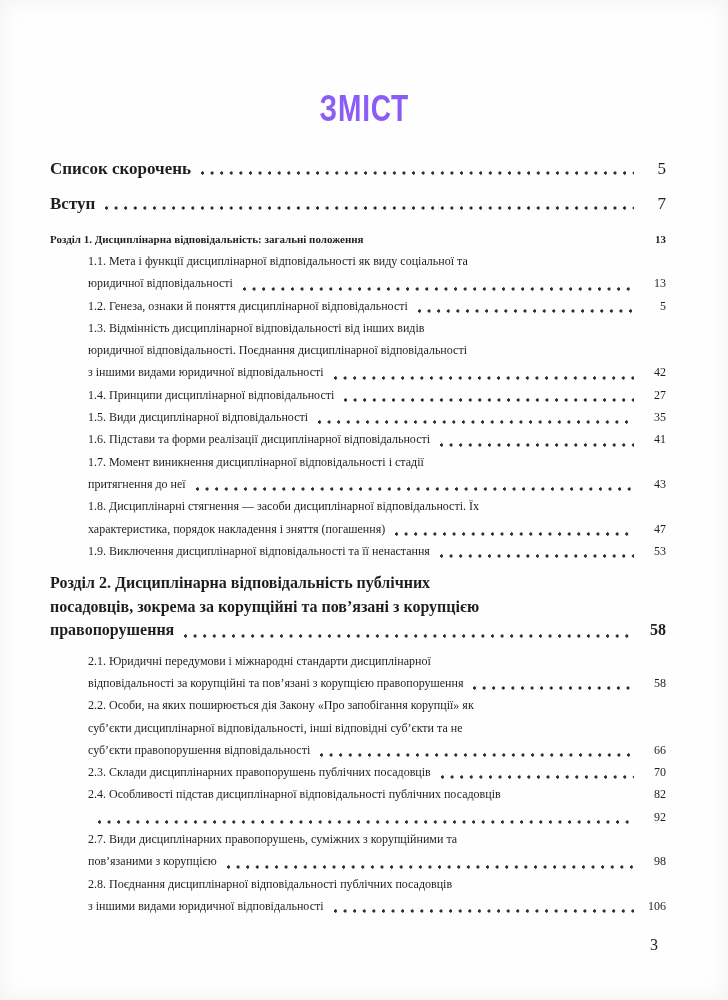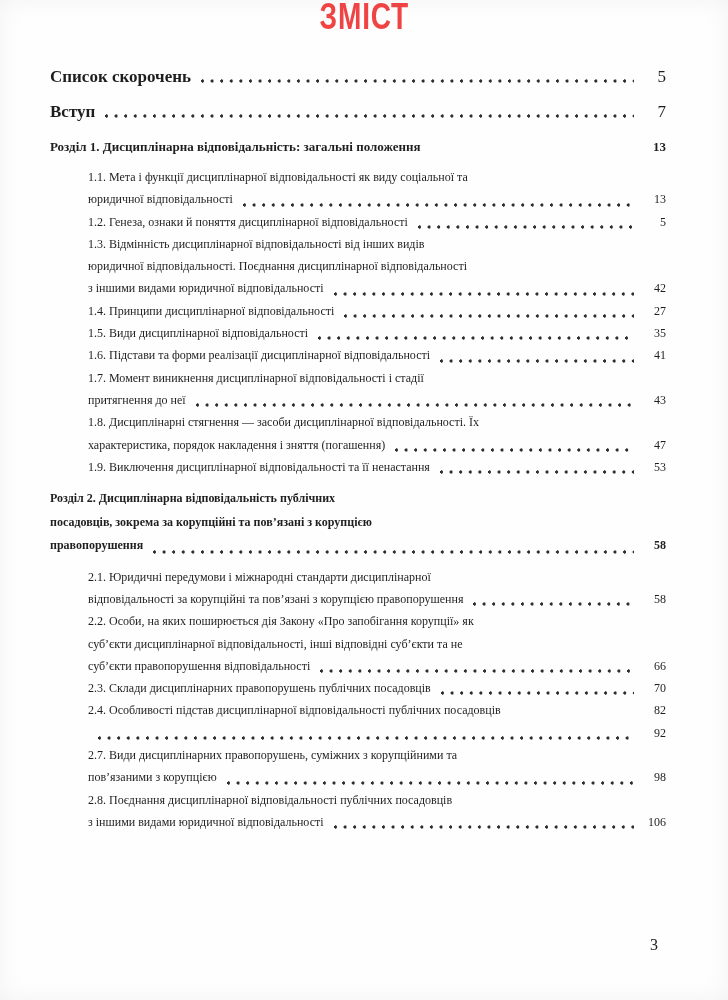--- a/index.html
+++ b/index.html
@@ -8,37 +8,38 @@
     width:728px; height:1000px;
     background:#fefefe;
     box-sizing:border-box;
     overflow:hidden;
     font-family:"Liberation Serif","DejaVu Serif",serif;
     color:#1e1e1e;
     box-shadow: inset 0 0 24px rgba(0,0,0,0.05);
   }
   .title {
     margin:0;
+    padding-top:92px;
     text-align:center;
     font-family:"Liberation Sans","DejaVu Sans",sans-serif;
     font-weight:700;
     font-size:36px;
     line-height:34px;
-    color:#ef4444;
+    color:#8b5cf6;
   }
   .title .condense {
     display:inline-block;
     transform:scaleX(0.78);
     letter-spacing:1px;
   }
   .entries { margin:32px 62px 0 50px; }
   .entry { margin:0; }
   .entry.top      { font-weight:700; font-size:17px; line-height:21px; margin-bottom:14px; }
-  .entry.chapter1 { font-weight:700; font-size:13px; line-height:22px; margin-bottom:8px; }
-  .entry.chapter2 { font-weight:700; font-size:12px; line-height:23.5px; margin:9px 0 8px 0; }
+  .entry.chapter1 { font-weight:700; font-size:11px; line-height:22px; margin-bottom:0; }
+  .entry.chapter2 { font-weight:700; font-size:16px; line-height:23.5px; margin:9px 0 8px 0; }
   .entry.sub      { font-weight:400; font-size:12px; line-height:22.3px; padding-left:38px; }
   .line { white-space:nowrap; }
   .row { display:flex; align-items:baseline; }
   .txt { white-space:nowrap; }
   .dots {
     flex:1 1 auto;
     min-width:12px;
     align-self:flex-end;
     height:4px;
     margin:0 8px 4px 10px;

